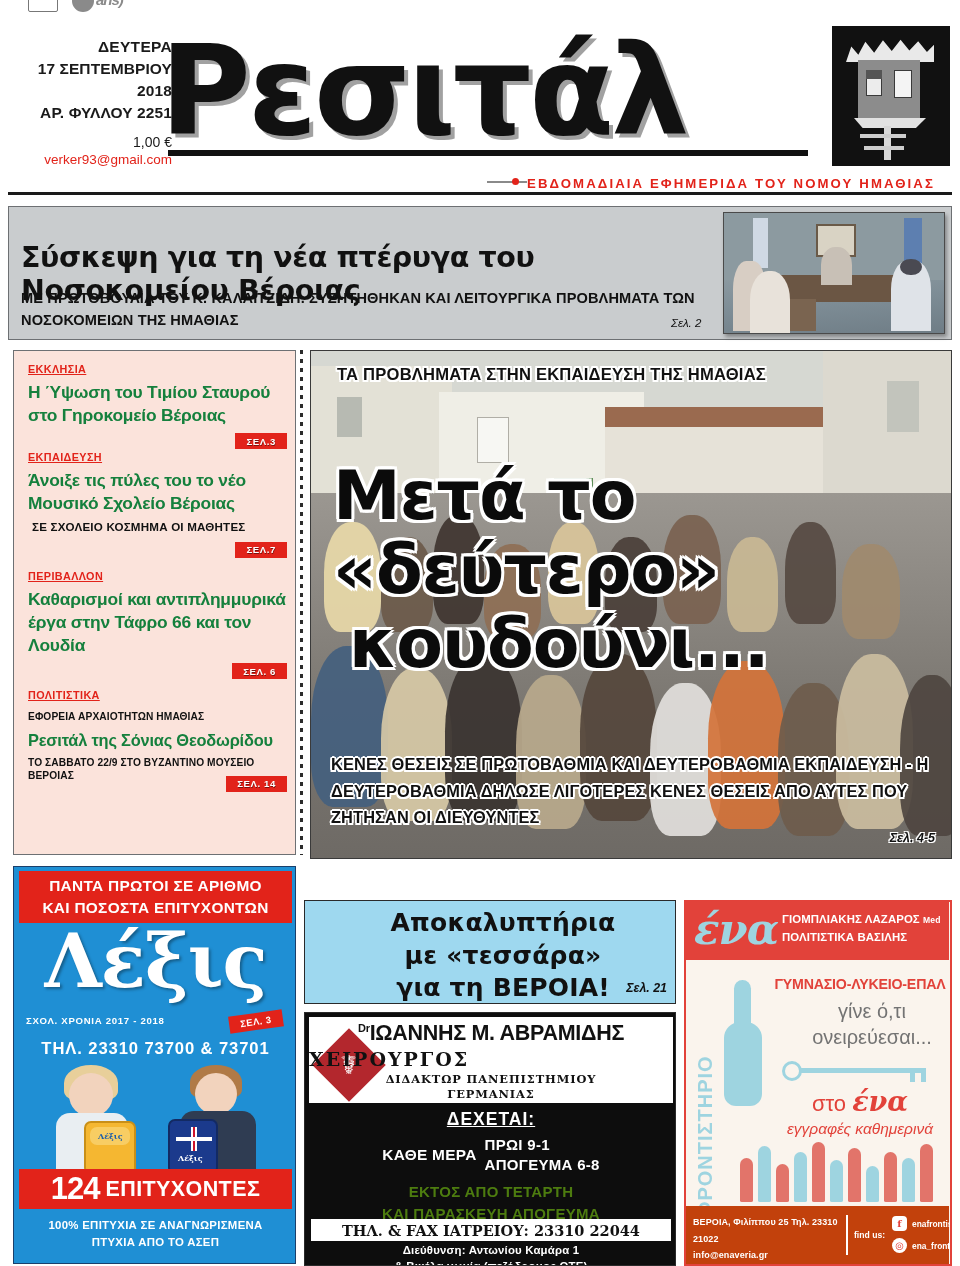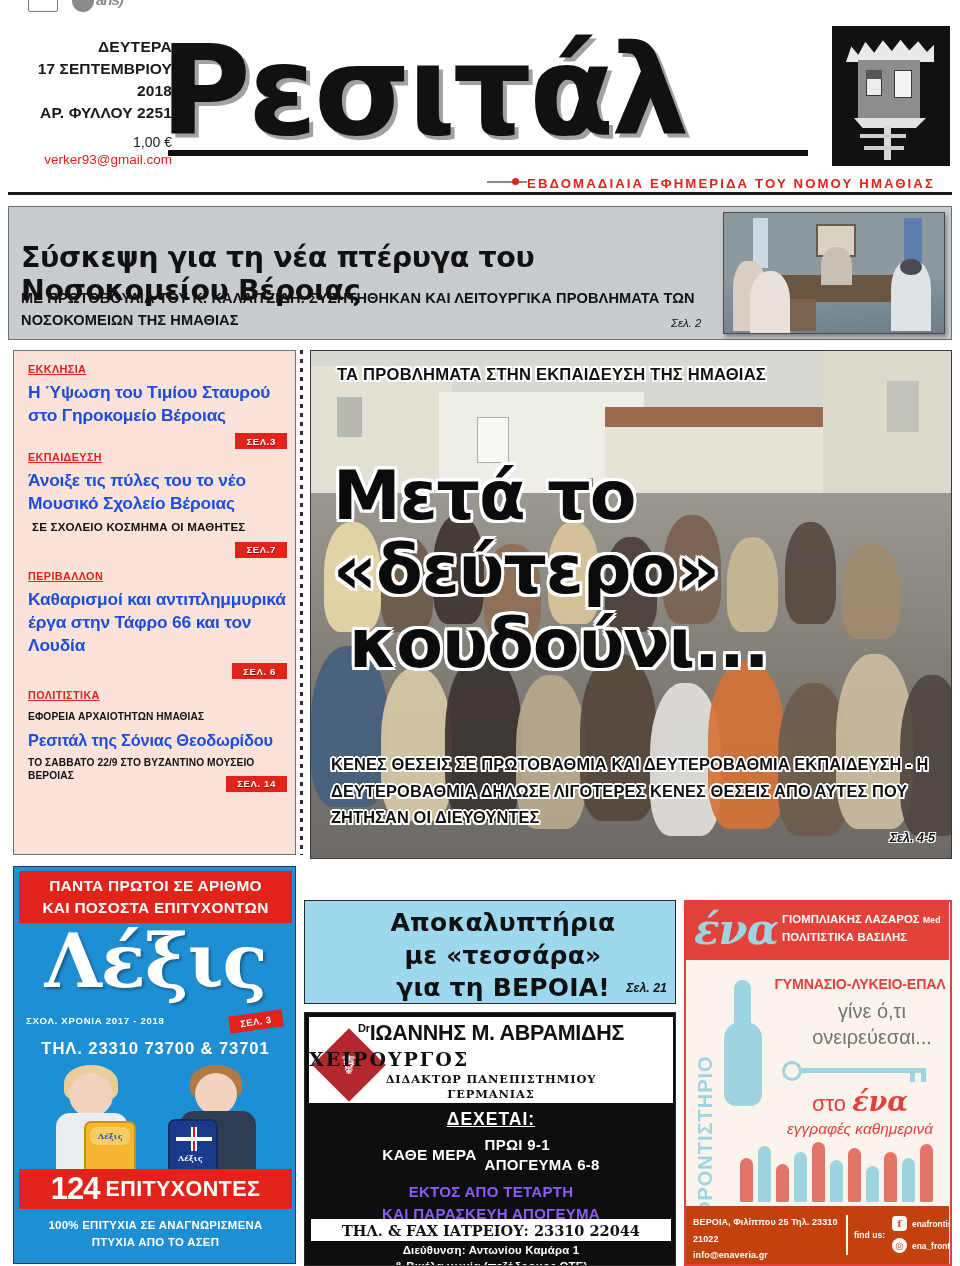--- a/index.html
+++ b/index.html
@@ -92,21 +92,21 @@
   .midblock { position:absolute; left:0; top:348px; width:960px; height:516px; }
 
   
   .sidebar { position:absolute; left:13px; top:2px; width:283px; height:505px;
              background:#fbe3db; border:1.5px solid #6d7073; }
   .sb-dots { position:absolute; left:300px; top:2px; width:3px; height:505px;
              background-image:linear-gradient(#2b2b2b 50%, transparent 0);
              background-size:3px 9px; }
   .sb-kicker { font-size:10.8px; font-weight:bold; color:#e2231a; letter-spacing:.4px;
                text-decoration:underline; padding:0 0 0 14px; }
-  .sb-head { font-size:17.4px; font-weight:bold; color:#1d4ed8; line-height:1.32;
+  .sb-head { font-size:17.4px; font-weight:bold; color:#15803d; line-height:1.32;
              padding:6px 8px 0 14px; letter-spacing:-.2px; }
   .sb-sub  { font-size:11.6px; font-weight:bold; color:#111; padding:4px 6px 0 18px;
              letter-spacing:.2px; line-height:1.36; }
   .sb-sub.small { font-size:10.2px; letter-spacing:.1px; padding-left:14px; }
   .sel-badge { display:inline-block; background:#e2231a; color:#fff; font-size:9.6px;
                font-weight:bold; padding:2.5px 11px; letter-spacing:.6px;
                text-shadow:.5px .5px 0 rgba(0,0,0,.45); }
   .sel-row { text-align:right; padding:4px 8px 0 0; }
 
   
@@ -215,21 +215,21 @@
   .doc-logo-in { position:absolute; left:50%; top:50%; transform:translate(-50%,-50%) rotate(-45deg);
                  color:#fff; font-size:26px; line-height:1; }
   .doc-dex { position:absolute; left:0; top:96px; width:372px; text-align:center;
              font-size:17.5px; font-weight:bold; color:#fff; letter-spacing:1px;
              text-decoration:underline; }
   .doc-hours { position:absolute; left:0; top:122px; width:372px;
                display:flex; align-items:center; justify-content:center; gap:8px; }
   .doc-hours .a { font-size:15.4px; font-weight:bold; color:#fff; letter-spacing:.3px; }
   .doc-hours .b { font-size:15px; font-weight:bold; color:#fff; line-height:1.3; letter-spacing:.3px; }
   .doc-except { position:absolute; left:0; top:168px; width:372px; text-align:center;
-                font-size:15px; font-weight:bold; color:#8b5cf6; line-height:1.45; letter-spacing:.3px; }
+                font-size:15px; font-weight:bold; color:#4d7c0f; line-height:1.45; letter-spacing:.3px; }
   .doc-tel { position:absolute; left:6px; top:206px; width:360px; height:22px; background:#fff;
              display:flex; align-items:center; justify-content:center;
              font-family:"DejaVu Serif", serif; font-size:14.5px; font-weight:bold; color:#111; }
   .doc-addr { position:absolute; left:0; top:230px; width:372px; text-align:center;
               font-size:11.4px; font-weight:bold; color:#fff; line-height:1.38; letter-spacing:.2px; }
 
   
   .ad-ena { position:absolute; left:684px; top:34px; width:268px; height:366px;
             background:#faf4ed; border:2.5px solid #e2423a; overflow:hidden; }
   .ena-hdr { position:absolute; left:0; top:0; width:263px; height:58px; background:#e2423a; }

